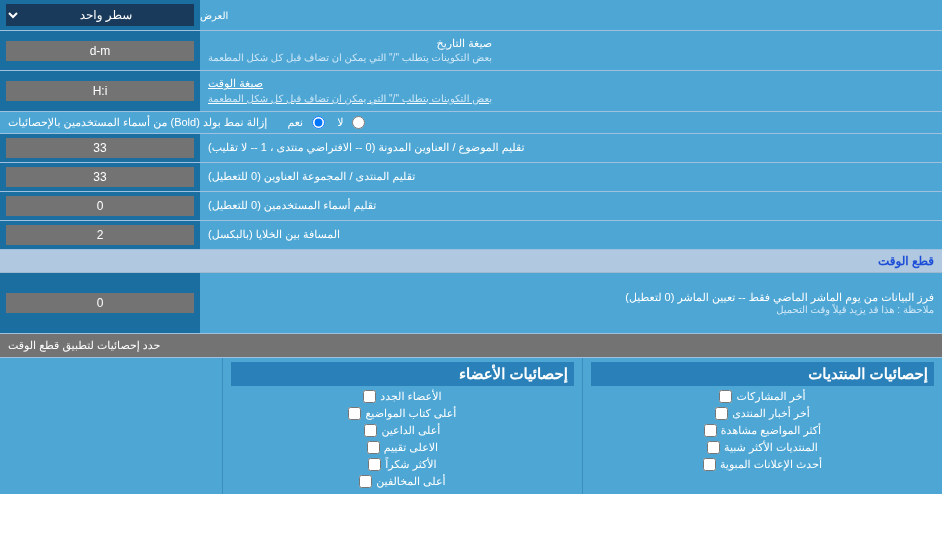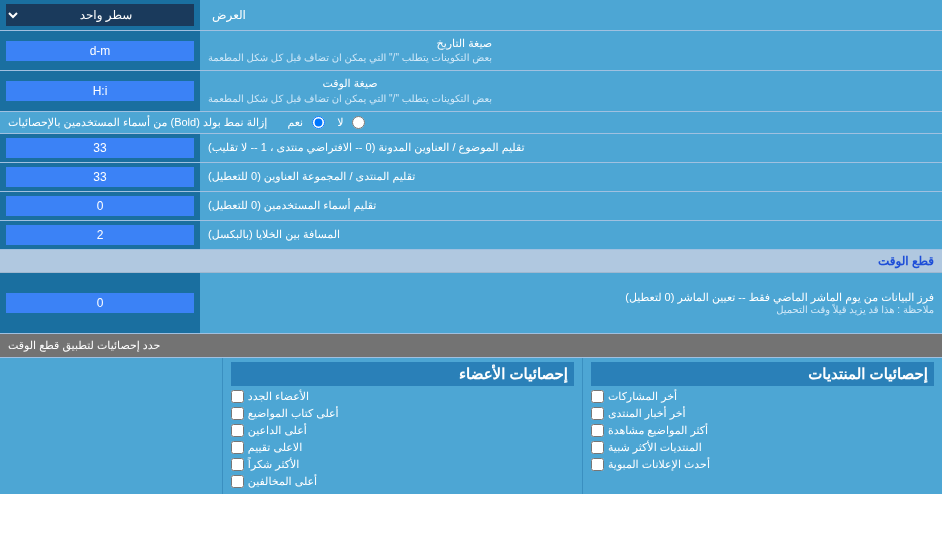--- a/index.html
+++ b/index.html
@@ -28,21 +28,21 @@
     }
     .input-cell {
       background: #1a6fa0;
       padding: 4px 6px;
       width: 200px;
       display: flex;
       align-items: center;
       justify-content: center;
     }
     .input-cell input[type="text"] {
-      background: #3b82f6;
+      background: #737373;
       color: #fff;
       border: none;
       padding: 3px 6px;
       width: 100%;
       text-align: center;
       font-size: 12px;
       direction: ltr;
     }
     .section-header {
       background: #b0c8e0;
@@ -92,42 +92,42 @@
       font-size: 15px;
       margin-bottom: 2px;
     }
     .checkbox-item {
       display: flex;
       align-items: center;
       gap: 4px;
       padding: 2px 0;
       color: #fff;
       font-size: 11px;
-      justify-content: flex-end;
+      justify-content: center;
     }
     .checkbox-item input[type="checkbox"] {
       width: 13px;
       height: 13px;
       cursor: pointer;
     }
     .top-row {
       display: flex;
       width: 100%;
       background: #4da6d4;
       border-bottom: 1px solid #a0c0e0;
     }
     .top-label {
       flex: 1;
       color: #fff;
       text-align: right;
-      padding: 5px 12px;
+      padding: 5px 0;
       display: flex;
       align-items: center;
       justify-content: flex-end;
-      font-size: 12px;
+      font-size: 10px;
     }
     .top-dropdown {
       width: 200px;
       background: #1a6fa0;
       display: flex;
       align-items: center;
       justify-content: center;
       padding: 4px 6px;
     }
     .top-dropdown select {
@@ -197,21 +197,21 @@
         <div class="sub-label">بعض التكوينات يتطلب "/" التي يمكن ان تضاف قبل كل شكل المطعمة</div>
       </div>
     </div>
     <div class="input-cell">
       <input type="text" value="d-m" style="">
     </div>
   </div>
 
   <div class="row">
     <div class="label-cell">
-      <div style="text-align:center;">
+      <div style="text-align:left;text-decoration:underline;">
         <div>صيغة الوقت</div>
         <div class="sub-label">بعض التكوينات يتطلب "/" التي يمكن ان تضاف قبل كل شكل المطعمة</div>
       </div>
     </div>
     <div class="input-cell">
       <input type="text" value="H:i" style="">
     </div>
   </div>
 
   <div class="row">

